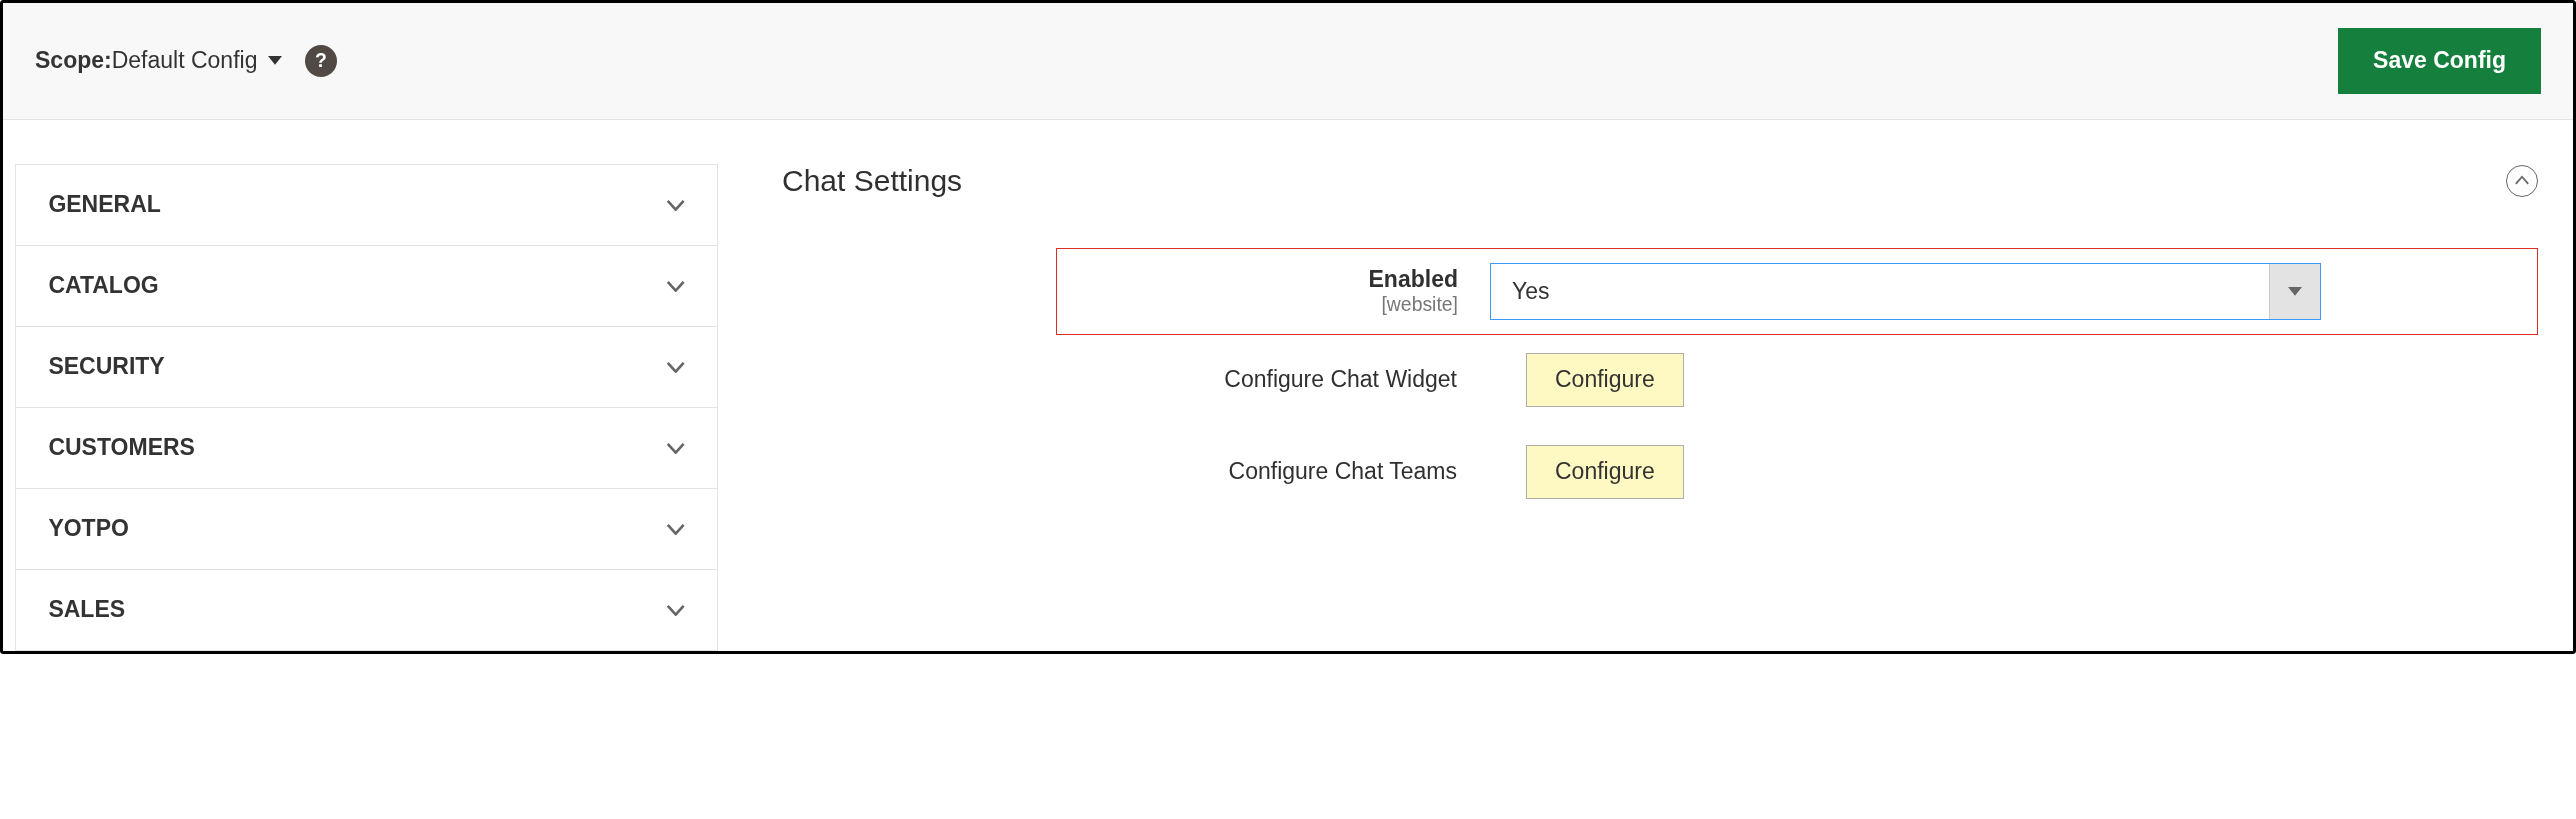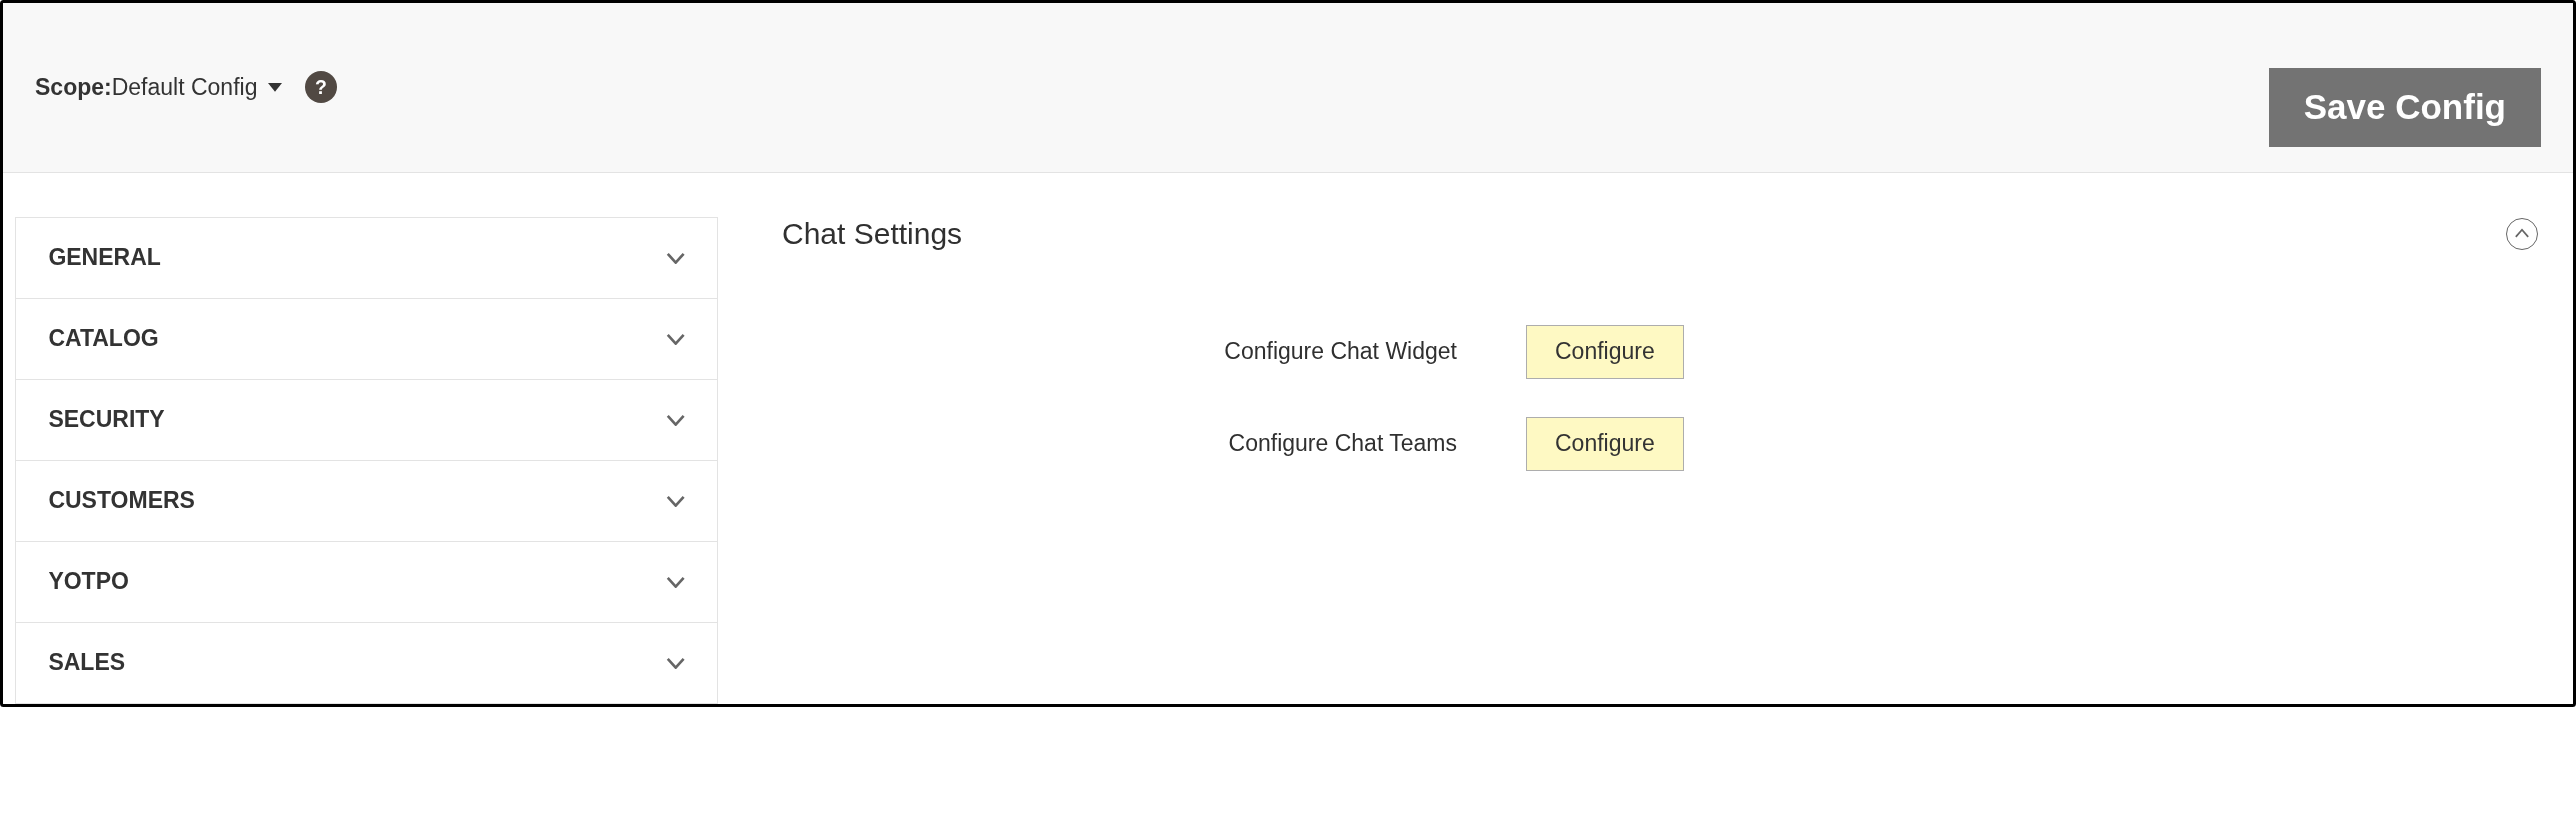--- a/index.html
+++ b/index.html
@@ -50,28 +50,27 @@
       background: #514943;
       color: #fff;
       display: inline-flex;
       align-items: center;
       justify-content: center;
       font-weight: 700;
       font-size: 19.4px;
       margin-left: 23px;
     }
     .save-btn {
-      background: #737373;
+      background: #15803d;
       color: #fff;
       border: none;
-      font-size: 35px;
+      font-size: 23px;
       font-weight: 600;
       padding: 19.4px 35px;
       cursor: pointer;
-      margin-top: 40px;
     }
 
     
     .main-area {
       display: flex;
       padding: 44px 0 0 0;
     }
 
     
     .sidebar {
@@ -94,21 +93,21 @@
 
     
     .content {
       flex: 1;
       padding: 0 35px 0 64px;
     }
     .section-header {
       display: flex;
       align-items: center;
       justify-content: space-between;
-      margin-bottom: 70px;
+      margin-bottom: 50px;
     }
     .section-title {
       font-size: 30px;
       font-weight: 400;
       color: #303030;
     }
     .collapse-btn {
       width: 32px; height: 32px;
       border: 1.8px solid #666;
       border-radius: 50%;
@@ -275,20 +274,36 @@
           <span>
             <svg width="16" height="10.6" viewBox="0 0 18 12">
                 <polyline points="2,10 9,2 16,10" fill="none" stroke="#666" stroke-width="2"></polyline>
               </svg>
           </span>
         </div>
       </div>
 
       <div class="form-rows">
 
+        <div class="form-row highlight-row">
+          <div class="field-label-col">
+            <span class="field-label">Enabled</span>
+            <span class="field-scope">[website]</span>
+          </div>
+          <div class="field-control">
+            <div class="select-box">
+              <span class="select-value">Yes</span>
+              <span class="select-arrow">
+                <svg width="14" height="8.8" viewBox="0 0 16 10">
+                    <polygon points="0,0 16,0 8,10" fill="#666"></polygon>
+                  </svg>
+              </span>
+            </div>
+          </div>
+        </div>
 
         <div class="form-row">
           <div class="field-label-col">
             <span class="field-label" style="font-weight:400">Configure Chat Widget</span>
           </div>
           <div class="field-control">
             <button class="configure-btn">Configure</button>
           </div>
         </div>
 

